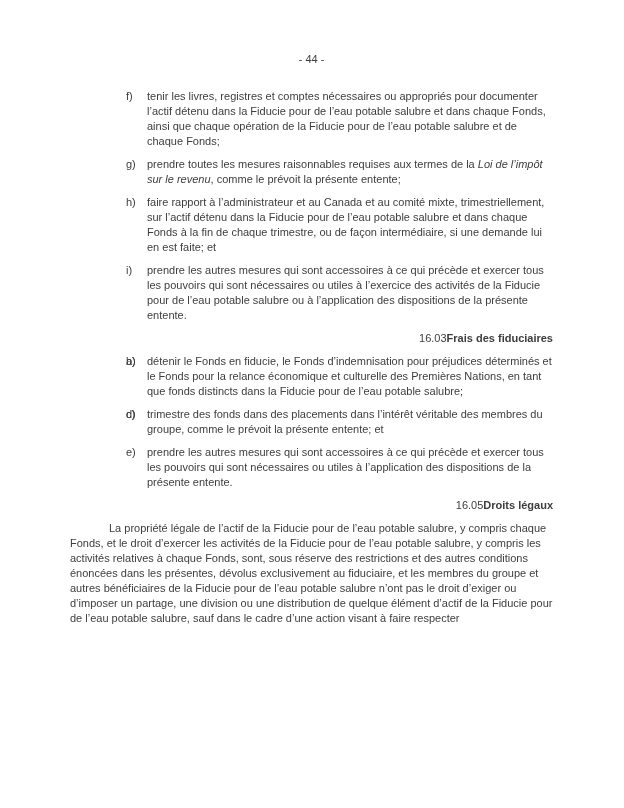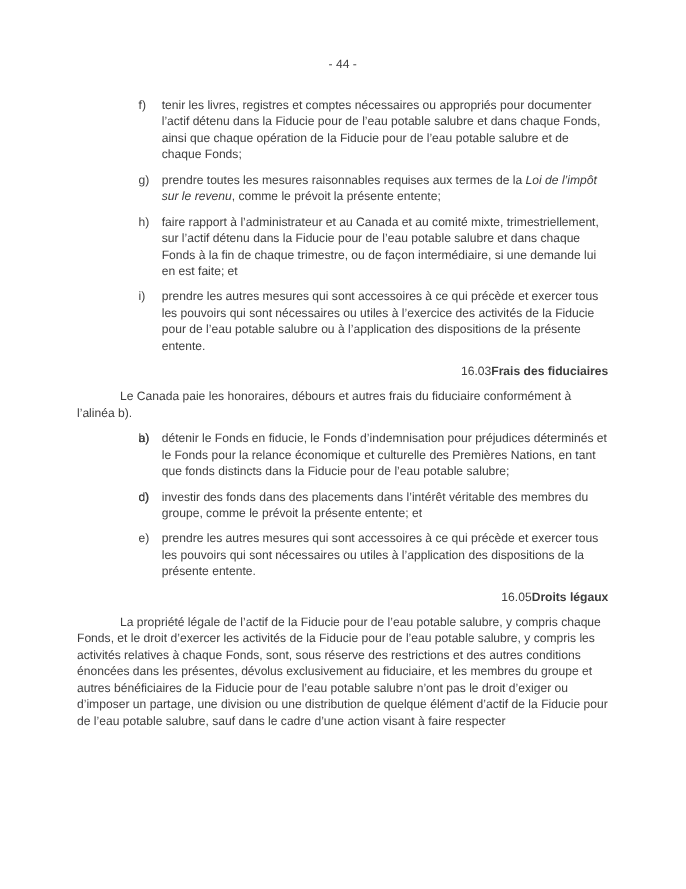--- a/index.html
+++ b/index.html
@@ -55,29 +55,28 @@
       <li class="alpha-item"><span class="marker">f)</span><span><span>tenir les livres, registres et comptes nécessaires ou appropriés pour documenter l’actif détenu dans la Fiducie pour de l’eau potable salubre et dans chaque Fonds, ainsi que chaque opération de la Fiducie pour de l’eau potable salubre et de chaque Fonds;</span></span></li>
       <li class="alpha-item"><span class="marker">g)</span><span><span>prendre toutes les mesures raisonnables requises aux termes de la </span><em>Loi de l’impôt sur le revenu</em><span>, comme le prévoit la présente entente;</span></span></li>
       <li class="alpha-item"><span class="marker">h)</span><span><span>faire rapport à l’administrateur et au Canada et au comité mixte, trimestriellement, sur l’actif détenu dans la Fiducie pour de l’eau potable salubre et dans chaque Fonds à la fin de chaque trimestre, ou de façon intermédiaire, si une demande lui en est faite; et</span></span></li>
       <li class="alpha-item"><span class="marker">i)</span><span><span>prendre les autres mesures qui sont accessoires à ce qui précède et exercer tous les pouvoirs qui sont nécessaires ou utiles à l’exercice des activités de la Fiducie pour de l’eau potable salubre ou à l’application des dispositions de la présente entente.</span></span></li>
     </ol>
 
   <div class="section">
     <div class="sec-heading">
       <span class="sec-num">16.03</span><span class="sec-title">Frais des fiduciaires</span>
     </div>
-    <p class="para">Le Canada paie les honoraires, débours et autres frais du fiduciaire conformément à l’alinéa b).</p>
   </div>
 
   <div class="section">
     <ol class="alpha-list">
         <li class="alpha-item"><span class="marker">a)</span></li>
         <li class="alpha-item"><span class="marker">b)</span><span><span>détenir le Fonds en fiducie, le Fonds d’indemnisation pour préjudices déterminés et le Fonds pour la relance économique et culturelle des Premières Nations, en tant que fonds distincts dans la Fiducie pour de l’eau potable salubre;</span></span></li>
         <li class="alpha-item"><span class="marker">c)</span></li>
-        <li class="alpha-item"><span class="marker">d)</span><span><span>investir des fonds dans des placements dans l’intérêt véritable des membres du groupe, comme le prévoit la présente entente; et</span></span></li>
+        <li class="alpha-item"><span class="marker">d)</span><span><span>trimestre des fonds dans des placements dans l’intérêt véritable des membres du groupe, comme le prévoit la présente entente; et</span></span></li>
         <li class="alpha-item"><span class="marker">e)</span><span><span>prendre les autres mesures qui sont accessoires à ce qui précède et exercer tous les pouvoirs qui sont nécessaires ou utiles à l’application des dispositions de la présente entente.</span></span></li>
       </ol>
   </div>
 
   <div class="section">
     <div class="sec-heading">
       <span class="sec-num">16.05</span><span class="sec-title">Droits légaux</span>
     </div>
     <p class="para">La propriété légale de l’actif de la Fiducie pour de l’eau potable salubre, y compris chaque Fonds, et le droit d’exercer les activités de la Fiducie pour de l’eau potable salubre, y compris les activités relatives à chaque Fonds, sont, sous réserve des restrictions et des autres conditions énoncées dans les présentes, dévolus exclusivement au fiduciaire, et les membres du groupe et autres bénéficiaires de la Fiducie pour de l’eau potable salubre n’ont pas le droit d’exiger ou d’imposer un partage, une division ou une distribution de quelque élément d’actif de la Fiducie pour de l’eau potable salubre, sauf dans le cadre d’une action visant à faire respecter</p>
   </div>

